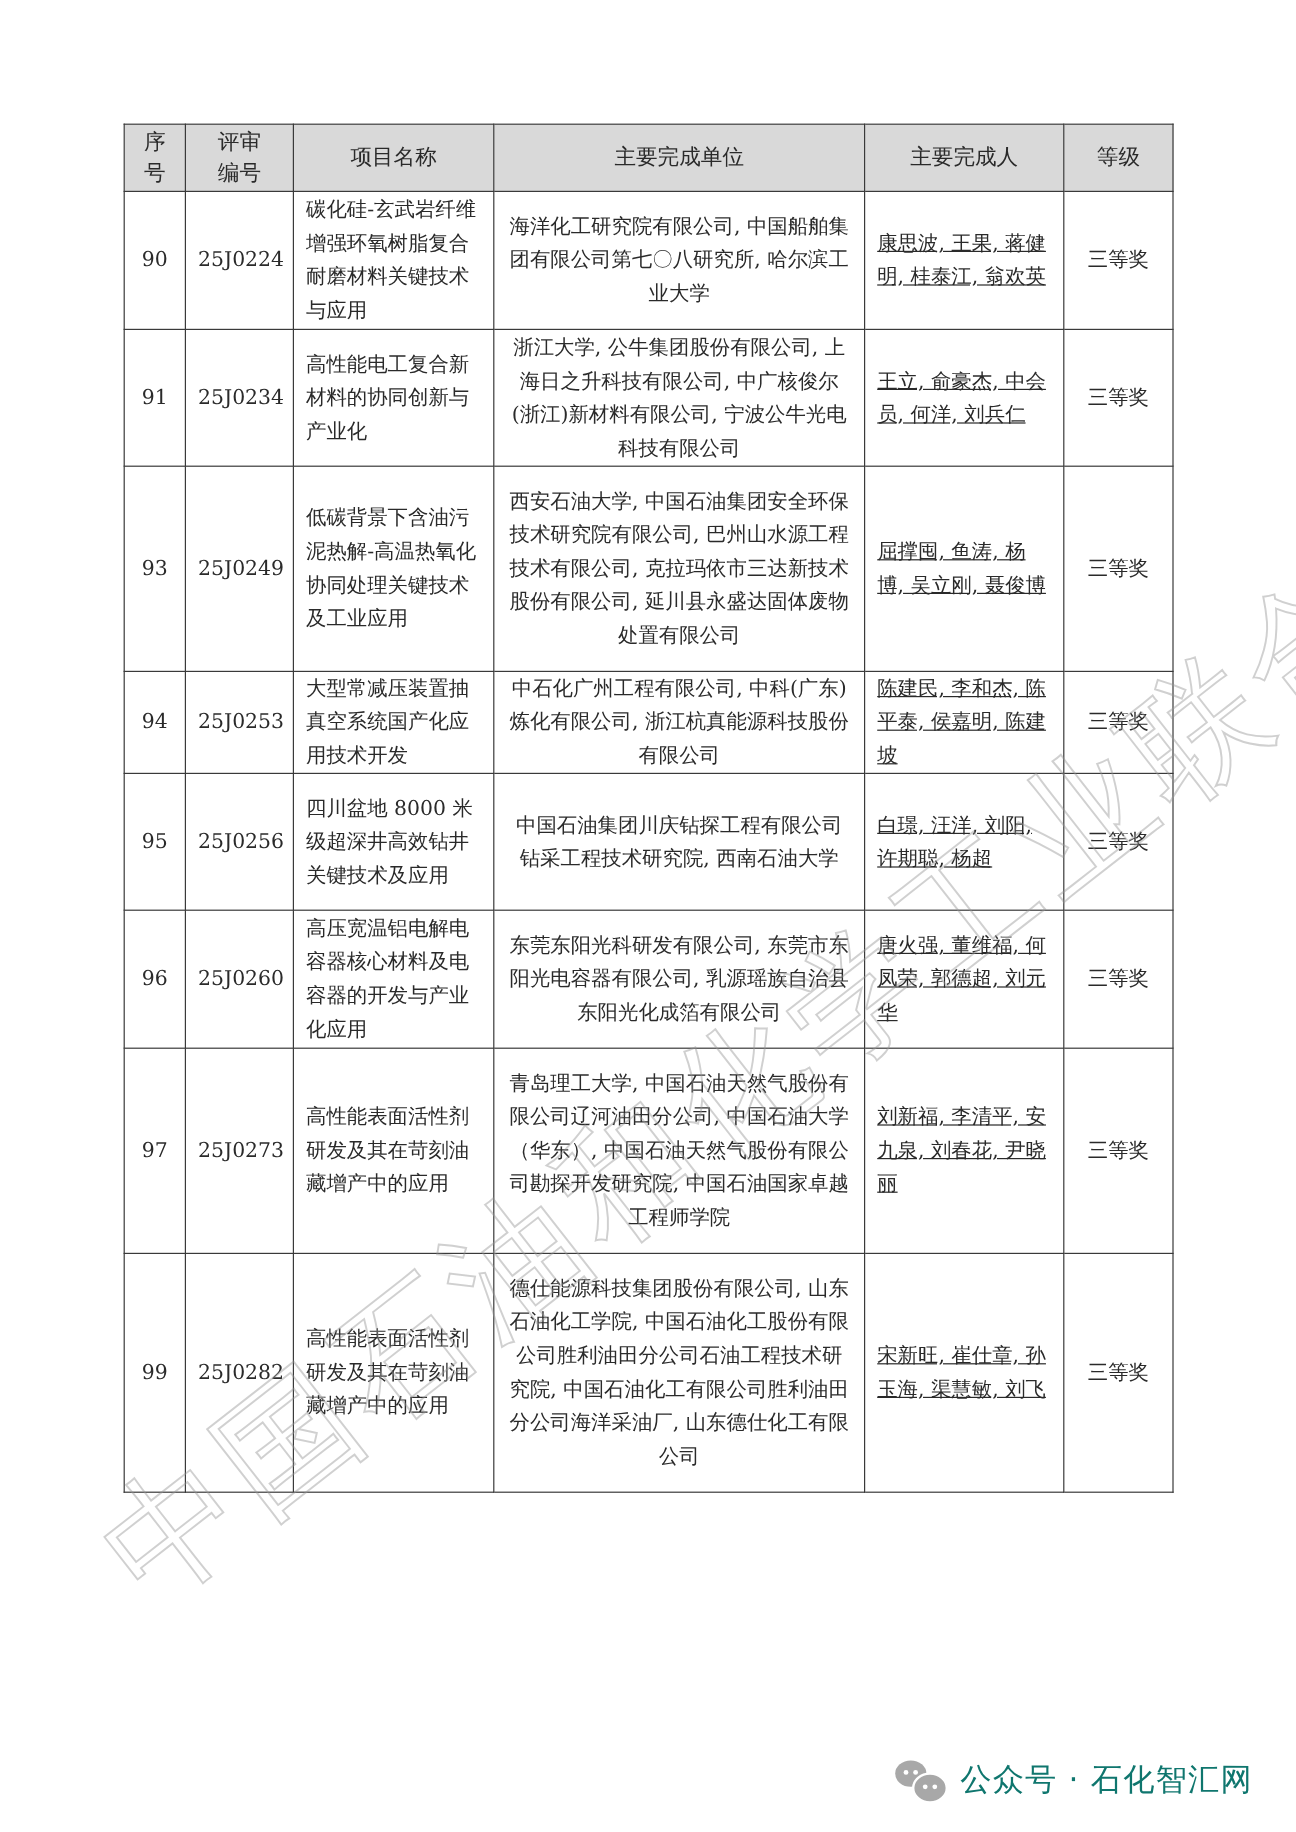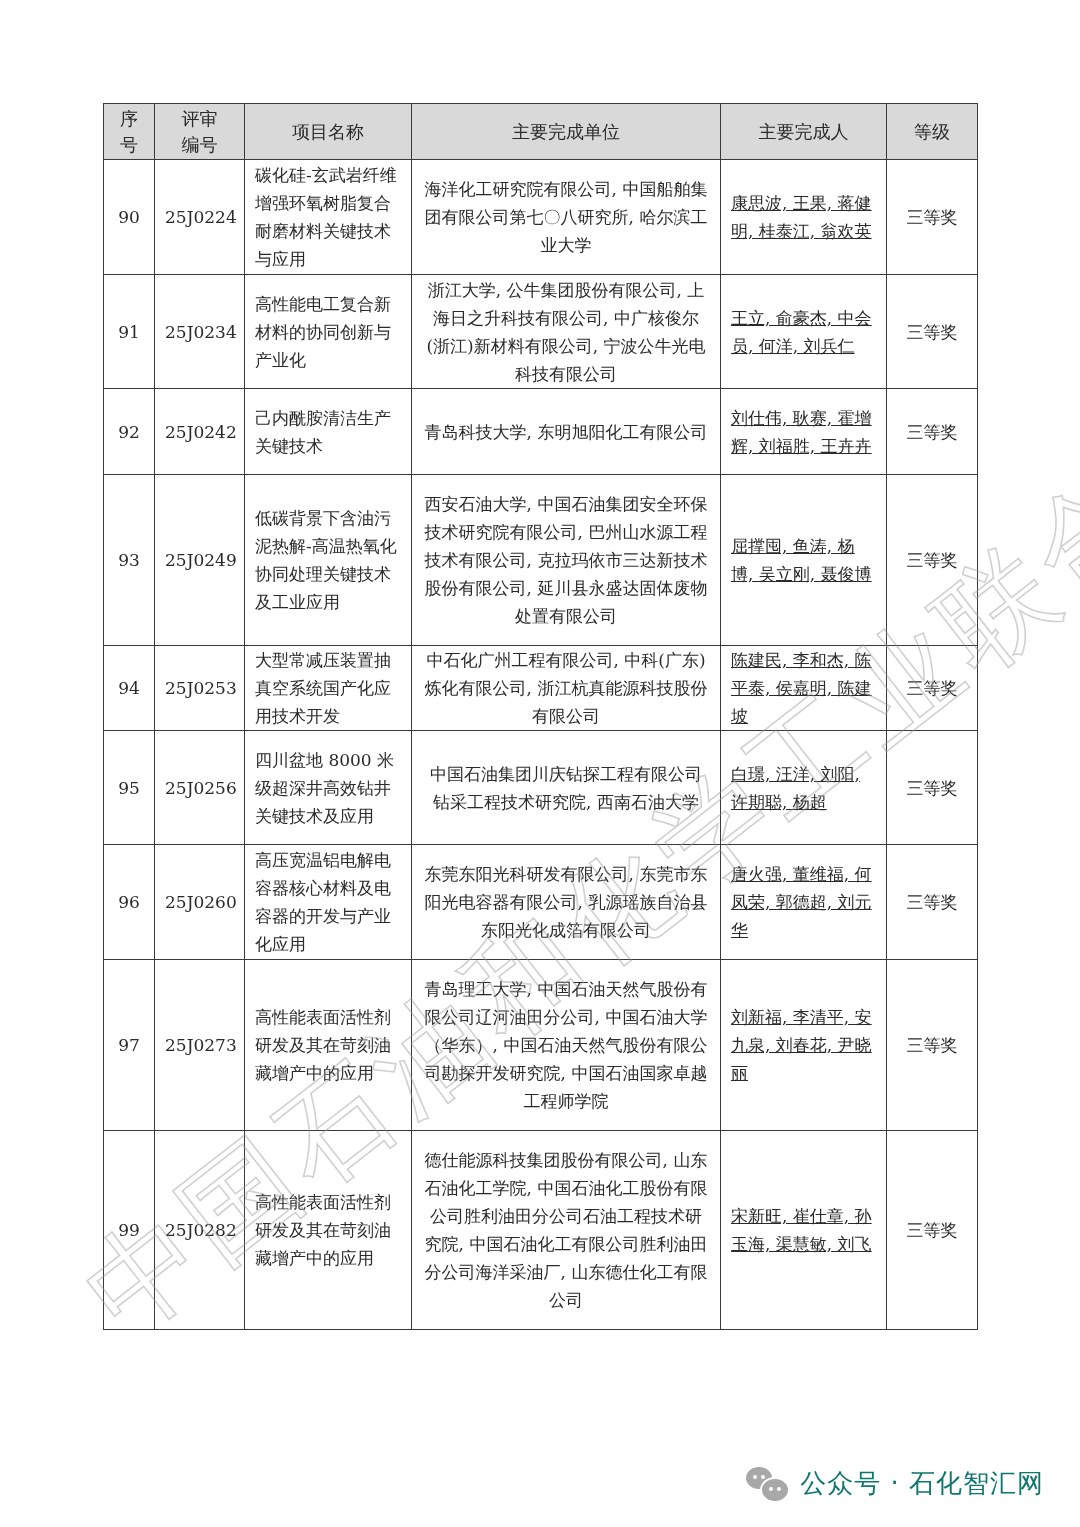--- a/index.html
+++ b/index.html
@@ -102,28 +102,20 @@
         <td class="c-level">三等奖</td>
       </tr>
       <tr style="height:114px">
         <td class="c-no">91</td>
         <td class="c-code">25J0234</td>
         <td class="c-name">高性能电工复合新材料的协同创新与产业化</td>
         <td class="c-unit">浙江大学, 公牛集团股份有限公司, 上海日之升科技有限公司, 中广核俊尔(浙江)新材料有限公司, 宁波公牛光电科技有限公司</td>
         <td class="c-people">王立, 俞豪杰, 中会员, 何洋, 刘兵仁</td>
         <td class="c-level">三等奖</td>
       </tr>
-      <tr style="height:86px">
-        <td class="c-no">92</td>
-        <td class="c-code">25J0242</td>
-        <td class="c-name">己内酰胺清洁生产关键技术</td>
-        <td class="c-unit">青岛科技大学, 东明旭阳化工有限公司</td>
-        <td class="c-people">刘仕伟, 耿赛, 霍增辉, 刘福胜, 王卉卉</td>
-        <td class="c-level">三等奖</td>
-      </tr>
       <tr style="height:171px">
         <td class="c-no">93</td>
         <td class="c-code">25J0249</td>
         <td class="c-name">低碳背景下含油污泥热解-高温热氧化协同处理关键技术及工业应用</td>
         <td class="c-unit">西安石油大学, 中国石油集团安全环保技术研究院有限公司, 巴州山水源工程技术有限公司, 克拉玛依市三达新技术股份有限公司, 延川县永盛达固体废物处置有限公司</td>
         <td class="c-people">屈撑囤, 鱼涛, 杨博, 吴立刚, 聂俊博</td>
         <td class="c-level">三等奖</td>
       </tr>
       <tr style="height:85px">
         <td class="c-no">94</td>

